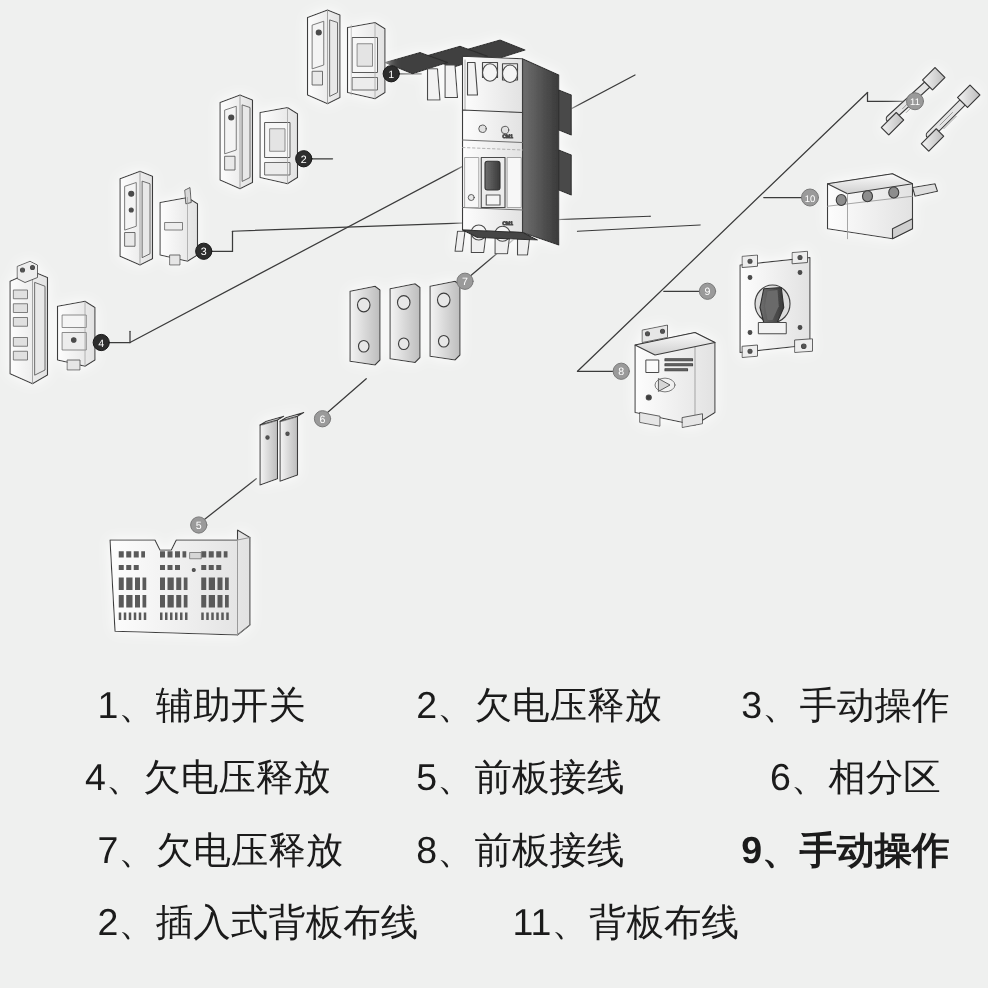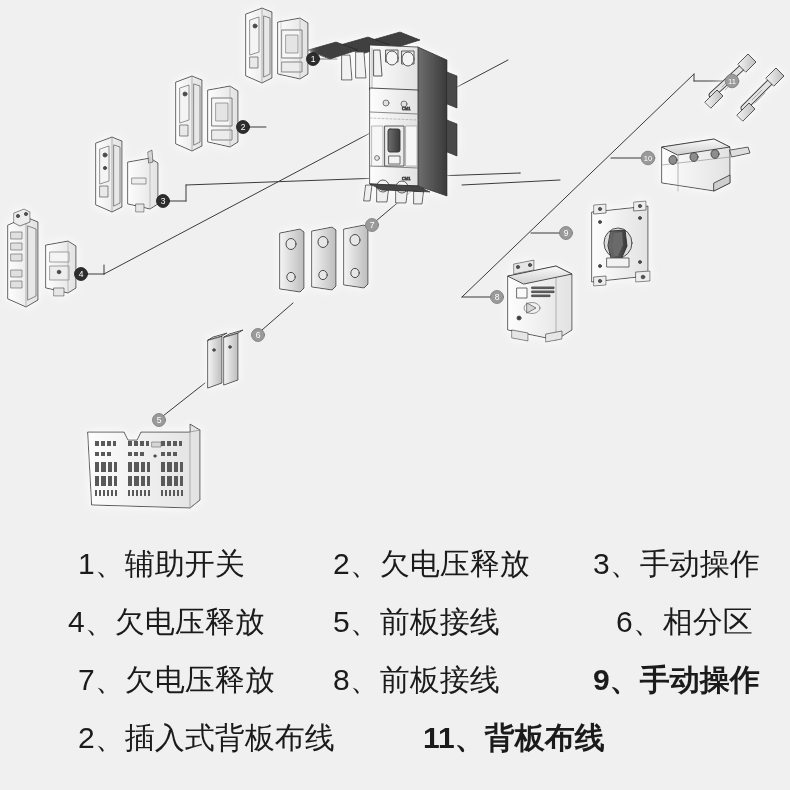--- a/index.html
+++ b/index.html
@@ -469,19 +469,19 @@
     </div>
     <div class="legend-cell" style="left:545px;top:142px;font-weight:bold;">
       <span class="cnum">9、</span><span>手动操作</span>
     </div>
   </div>
 
   <div class="legend-row">
     <div class="legend-cell" style="left:30px;top:200px;">
       <span class="cnum">2、</span><span>插入式背板布线</span>
     </div>
-    <div class="legend-cell" style="left:375px;top:200px;font-weight:bold;">
+    <div class="legend-cell" style="left:362px;top:200px;">
       <span class="cnum">11、</span><span>背板布线</span>
     </div>
   </div>
 </div>
 
 </div>
 
 </body></html>

